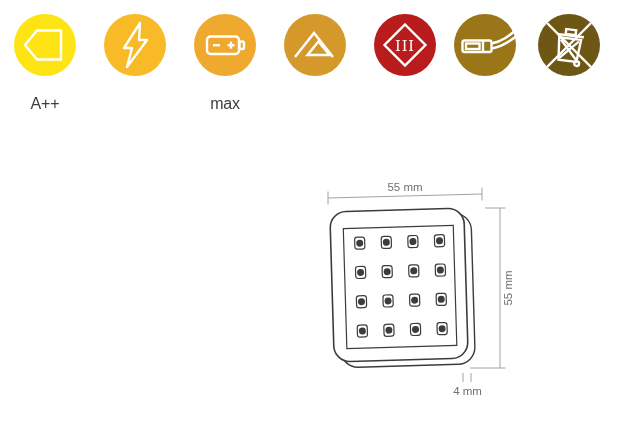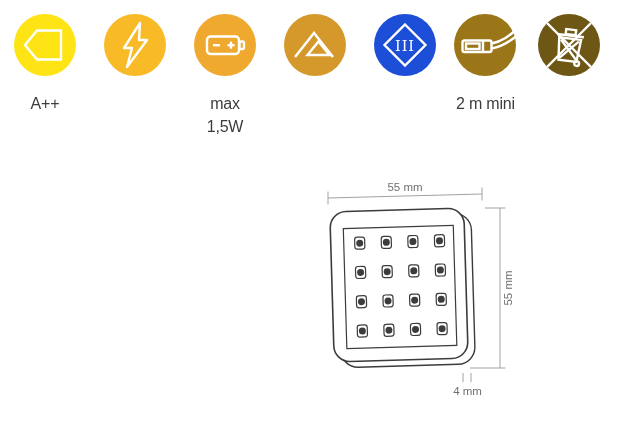--- a/index.html
+++ b/index.html
@@ -62,35 +62,34 @@
         <svg width="62" height="62" viewBox="0 0 62 62">
           <rect class="icon-stroke" x="13" y="22.5" width="32" height="17.5" rx="3.5" stroke-width="2.3"></rect>
           <rect class="icon-stroke" x="45.5" y="27.5" width="4.5" height="7.5" rx="1.5" stroke-width="2"></rect>
           <line class="icon-stroke" x1="19" y1="31.2" x2="26" y2="31.2" stroke-width="2.3"></line>
           <line class="icon-stroke" x1="33.5" y1="31.2" x2="40.5" y2="31.2" stroke-width="2.3"></line>
           <line class="icon-stroke" x1="37" y1="27.7" x2="37" y2="34.7" stroke-width="2.3"></line>
         </svg>
       </div>
       <div class="label">
         <div>max</div>
-          <div>1,5W</div>
       </div>
     </div>
 
     <div class="feature f3">
       <div class="circle" style="background: rgb(213, 153, 43);">
         <svg width="62" height="62" viewBox="0 0 62 62">
           <path class="icon-stroke" stroke-width="2.3" d="M 11,43 L 30,19 L 49,43"></path>
           <path class="icon-stroke" stroke-width="2.1" d="M 23.5,41 L 34.5,27.5 L 45.5,41 Z"></path>
         </svg>
       </div>
     </div>
 
     <div class="feature f4">
-      <div class="circle" style="background: #1d4ed8;">
+      <div class="circle" style="background: #b91c1c;">
         <svg width="62" height="62" viewBox="0 0 62 62">
           <polygon class="icon-stroke" points="31,10.5 51.5,31 31,51.5 10.5,31" stroke-width="2.2"></polygon>
           <text x="31" y="36.5" text-anchor="middle" fill="#ffffff" font-family="DejaVu Serif, serif" font-size="14.5" letter-spacing="1">III</text>
         </svg>
       </div>
       <div class="label">
         <div></div>
           <div></div>
       </div>
     </div>
@@ -99,21 +98,20 @@
       <div class="circle" style="background: rgb(155, 118, 24);">
         <svg width="74" height="62" viewBox="0 0 74 62">
           <rect class="icon-stroke" x="8.5" y="26.5" width="29" height="11.5" rx="2" stroke-width="2"></rect>
           <rect class="icon-stroke" x="12" y="29.5" width="13.5" height="5.5" stroke-width="1.6"></rect>
           <line class="icon-stroke" x1="29" y1="26.5" x2="29" y2="38" stroke-width="1.6"></line>
           <path class="icon-stroke" stroke-width="2" d="M 37.5,29.5 C 48,27.5 55,22 65,13.5"></path>
           <path class="icon-stroke" stroke-width="2" d="M 37.5,34.5 C 48,33 57,27 67,18.5"></path>
         </svg>
       </div>
       <div class="label">
-        <div>2 m mini</div>
       </div>
     </div>
 
     <div class="feature f6">
       <div class="circle" style="background: rgb(110, 86, 20);">
         <svg width="62" height="62" viewBox="0 0 62 62">
           <g transform="rotate(7 31 34)">
             <rect class="icon-stroke" x="26" y="15.5" width="10" height="5" stroke-width="1.8"></rect>
             <line class="icon-stroke" x1="17.5" y1="21.5" x2="44.5" y2="21.5" stroke-width="2"></line>
             <polygon class="icon-stroke" points="20,24.5 42,24.5 40,47 22,47" stroke-width="2"></polygon>

